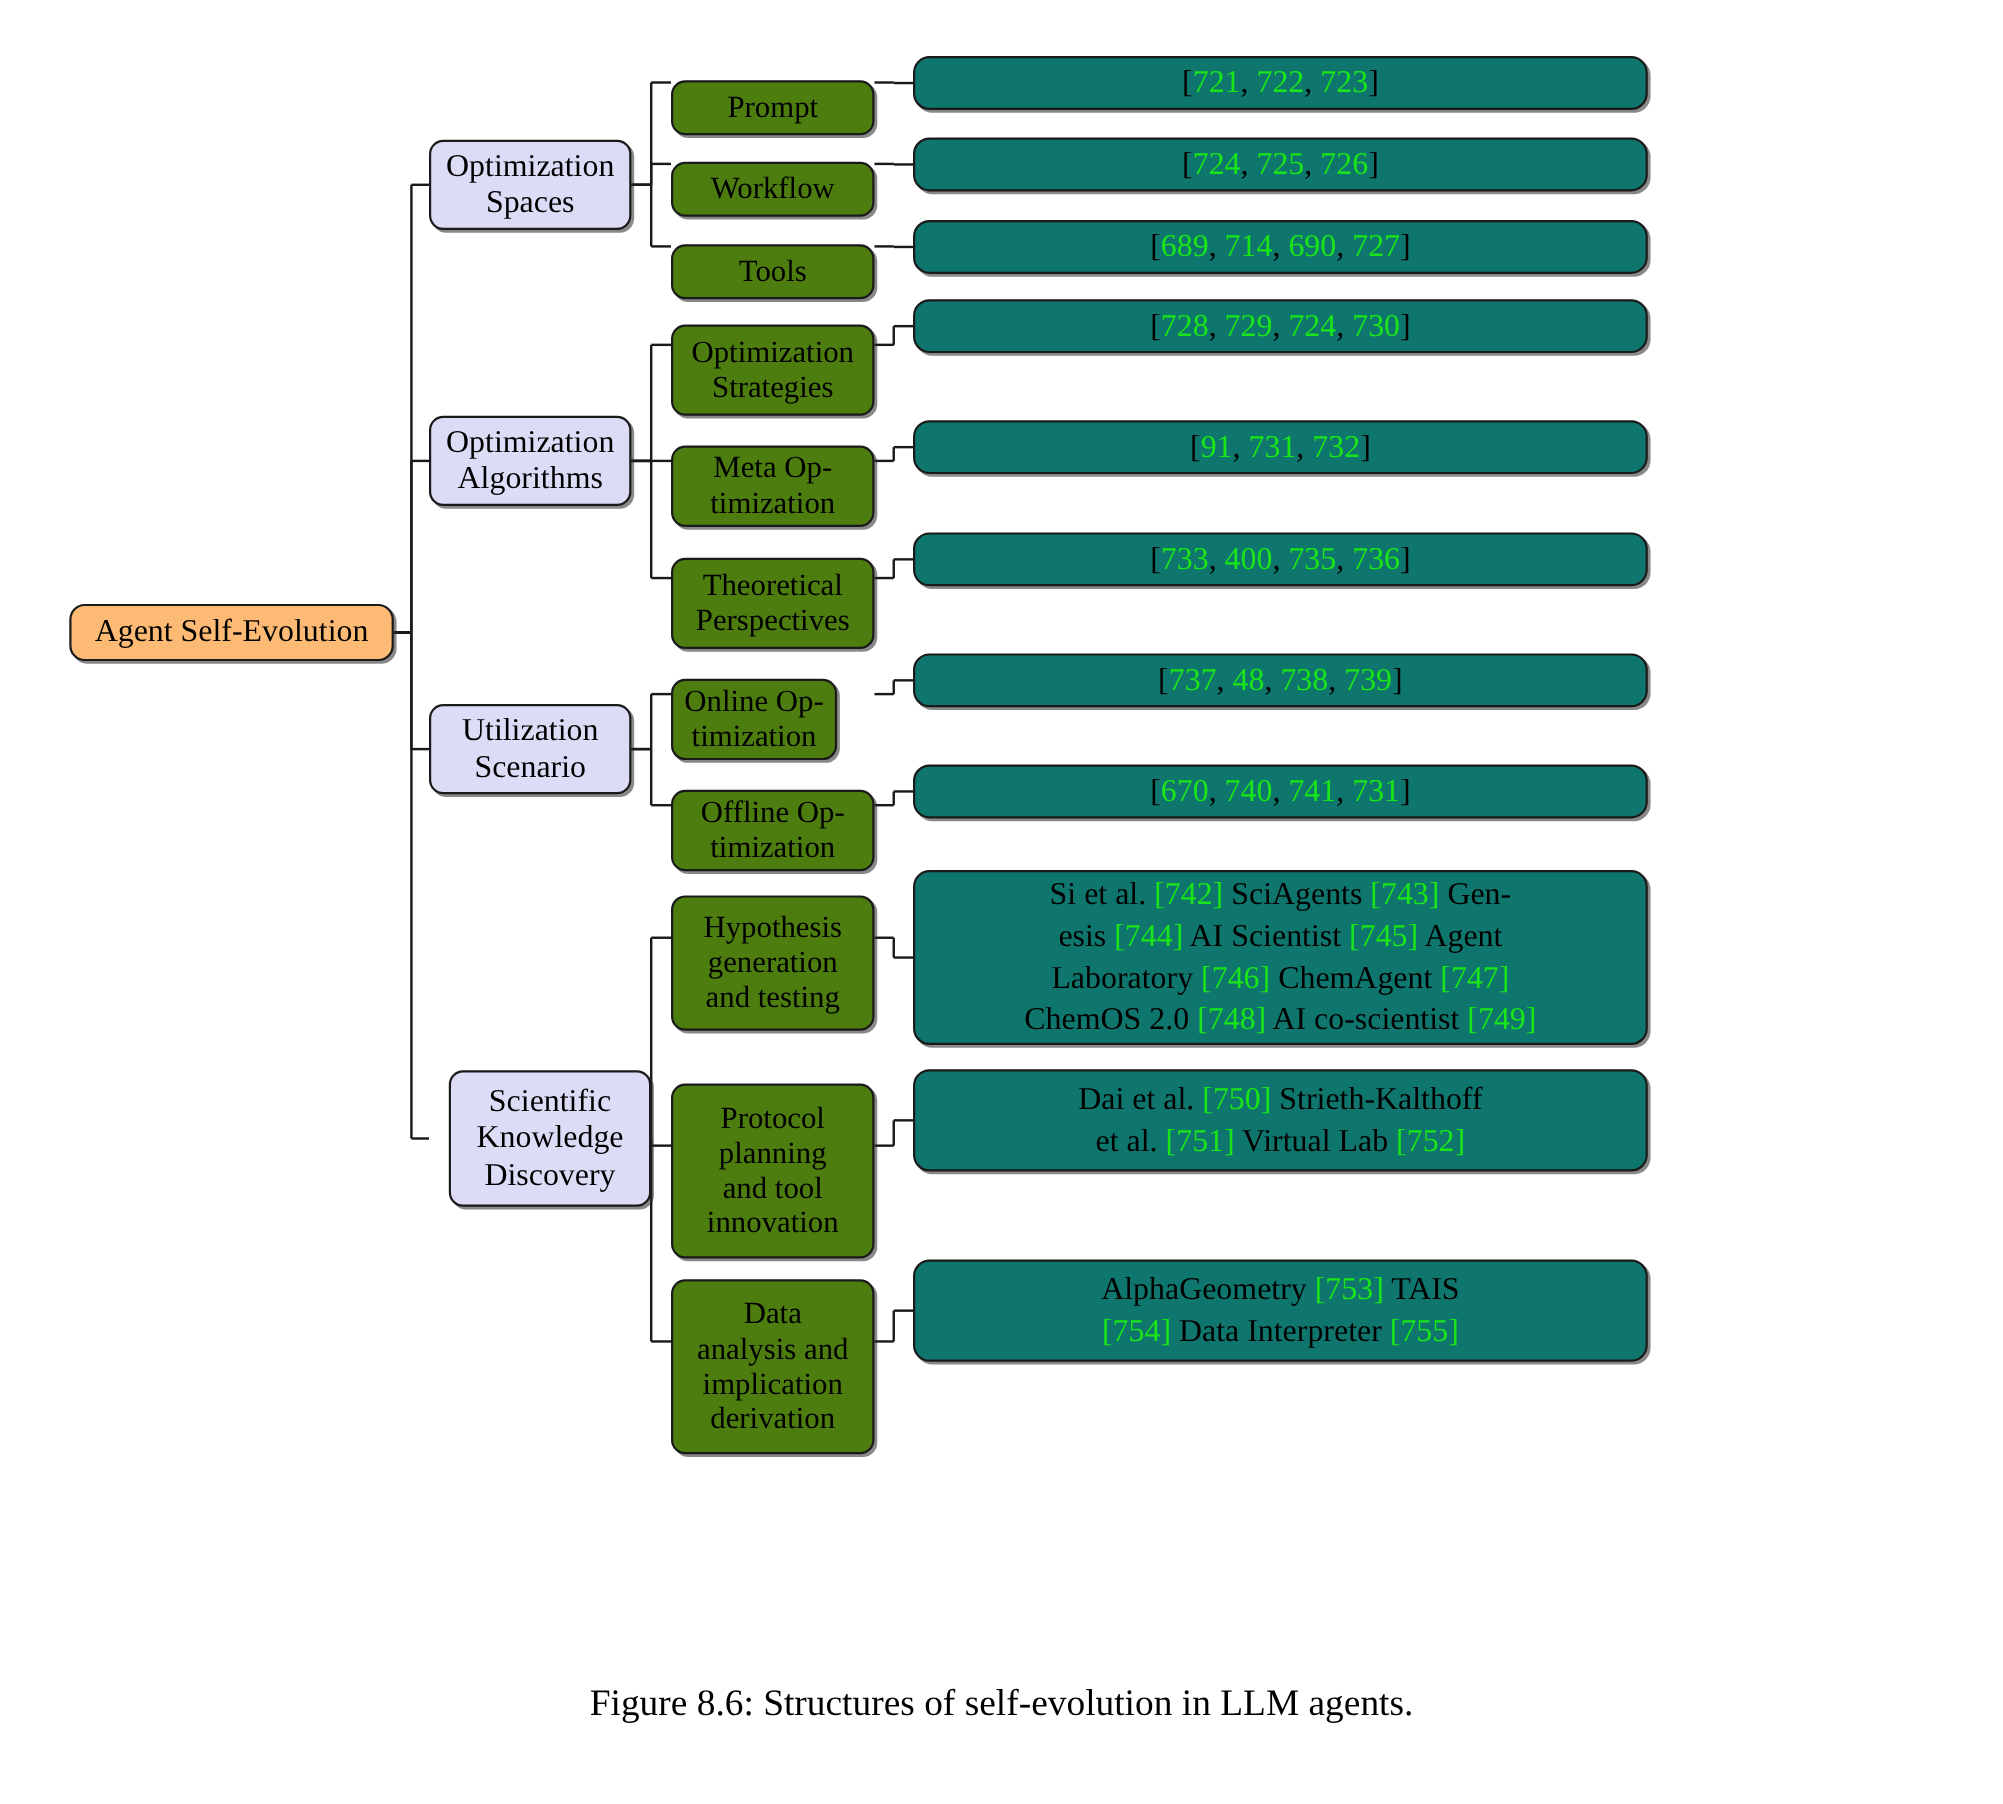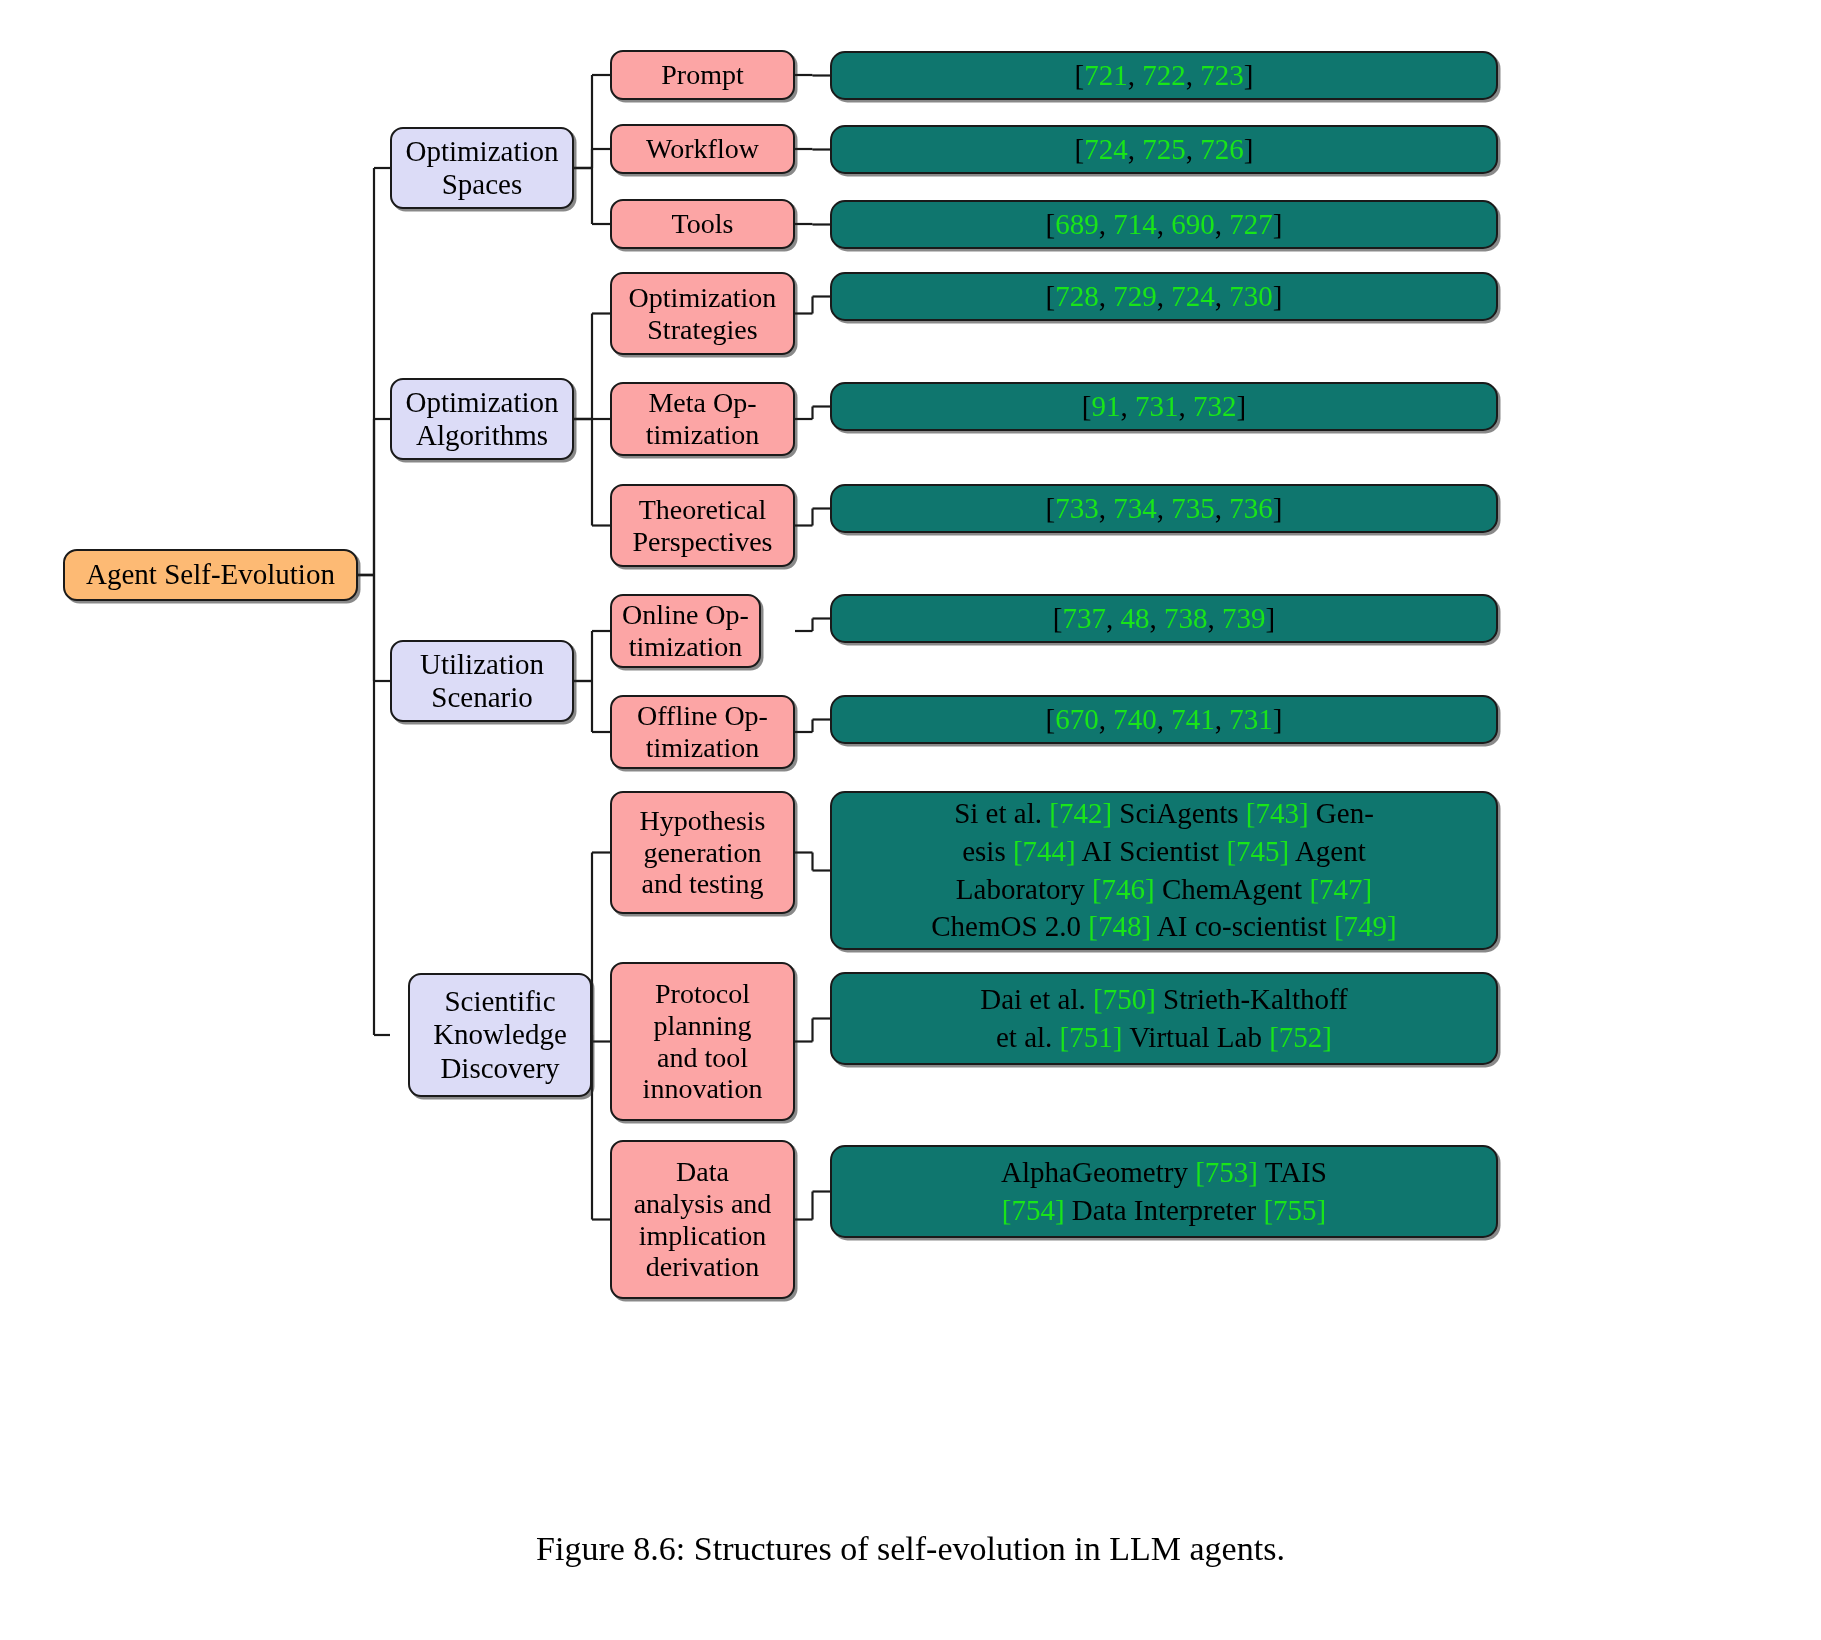--- a/index.html
+++ b/index.html
@@ -28,22 +28,23 @@
   .root{
     background:#fdba74;
     font-size:29px;
     border-radius:14px;
   }
   .lvl1{
     background:#dcdcf7;
     font-size:29px;
   }
   .lvl2{
-    background:#fca5a5;
+    background:#4d7c0f;
     font-size:28px;
+    margin-top:23px;
   }
   .refbox{
     background:#0f766e;
     font-size:29px;
     border-radius:15px;
     padding:4px 10px;
     line-height:1.30;
   }
   .refbox .inner{width:100%;}
   .cite{color:#19e519;}
@@ -182,21 +183,21 @@
 timization</span>
       </div>
       <div class="node refbox" style="left: 830px; top: 382px; width: 668px; height: 49px;">
         <div class="inner nwrap"><span>[</span><span class="cite">91</span><span>, </span><span class="cite">731</span><span>, </span><span class="cite">732</span><span>]</span></div>
       </div>
       <div class="node lvl2" style="left: 610px; top: 484px; width: 185px; height: 83px;">
         <span class="nwrap">Theoretical
 Perspectives</span>
       </div>
       <div class="node refbox" style="left: 830px; top: 484px; width: 668px; height: 49px;">
-        <div class="inner nwrap"><span>[</span><span class="cite">733</span><span>, </span><span class="cite">734</span><span>, </span><span class="cite">735</span><span>, </span><span class="cite">736</span><span>]</span></div>
+        <div class="inner nwrap"><span>[</span><span class="cite">733</span><span>, </span><span class="cite">400</span><span>, </span><span class="cite">735</span><span>, </span><span class="cite">736</span><span>]</span></div>
       </div>
       <div class="node lvl1" style="left: 390px; top: 640px; width: 184px; height: 82px;">
         <span class="nwrap">Utilization
 Scenario</span>
       </div>
       <div class="node lvl2" style="left: 610px; top: 594px; width: 151px; height: 74px;">
         <span class="nwrap">Online Op-
 timization</span>
       </div>
       <div class="node refbox" style="left: 830px; top: 594px; width: 668px; height: 49px;">

